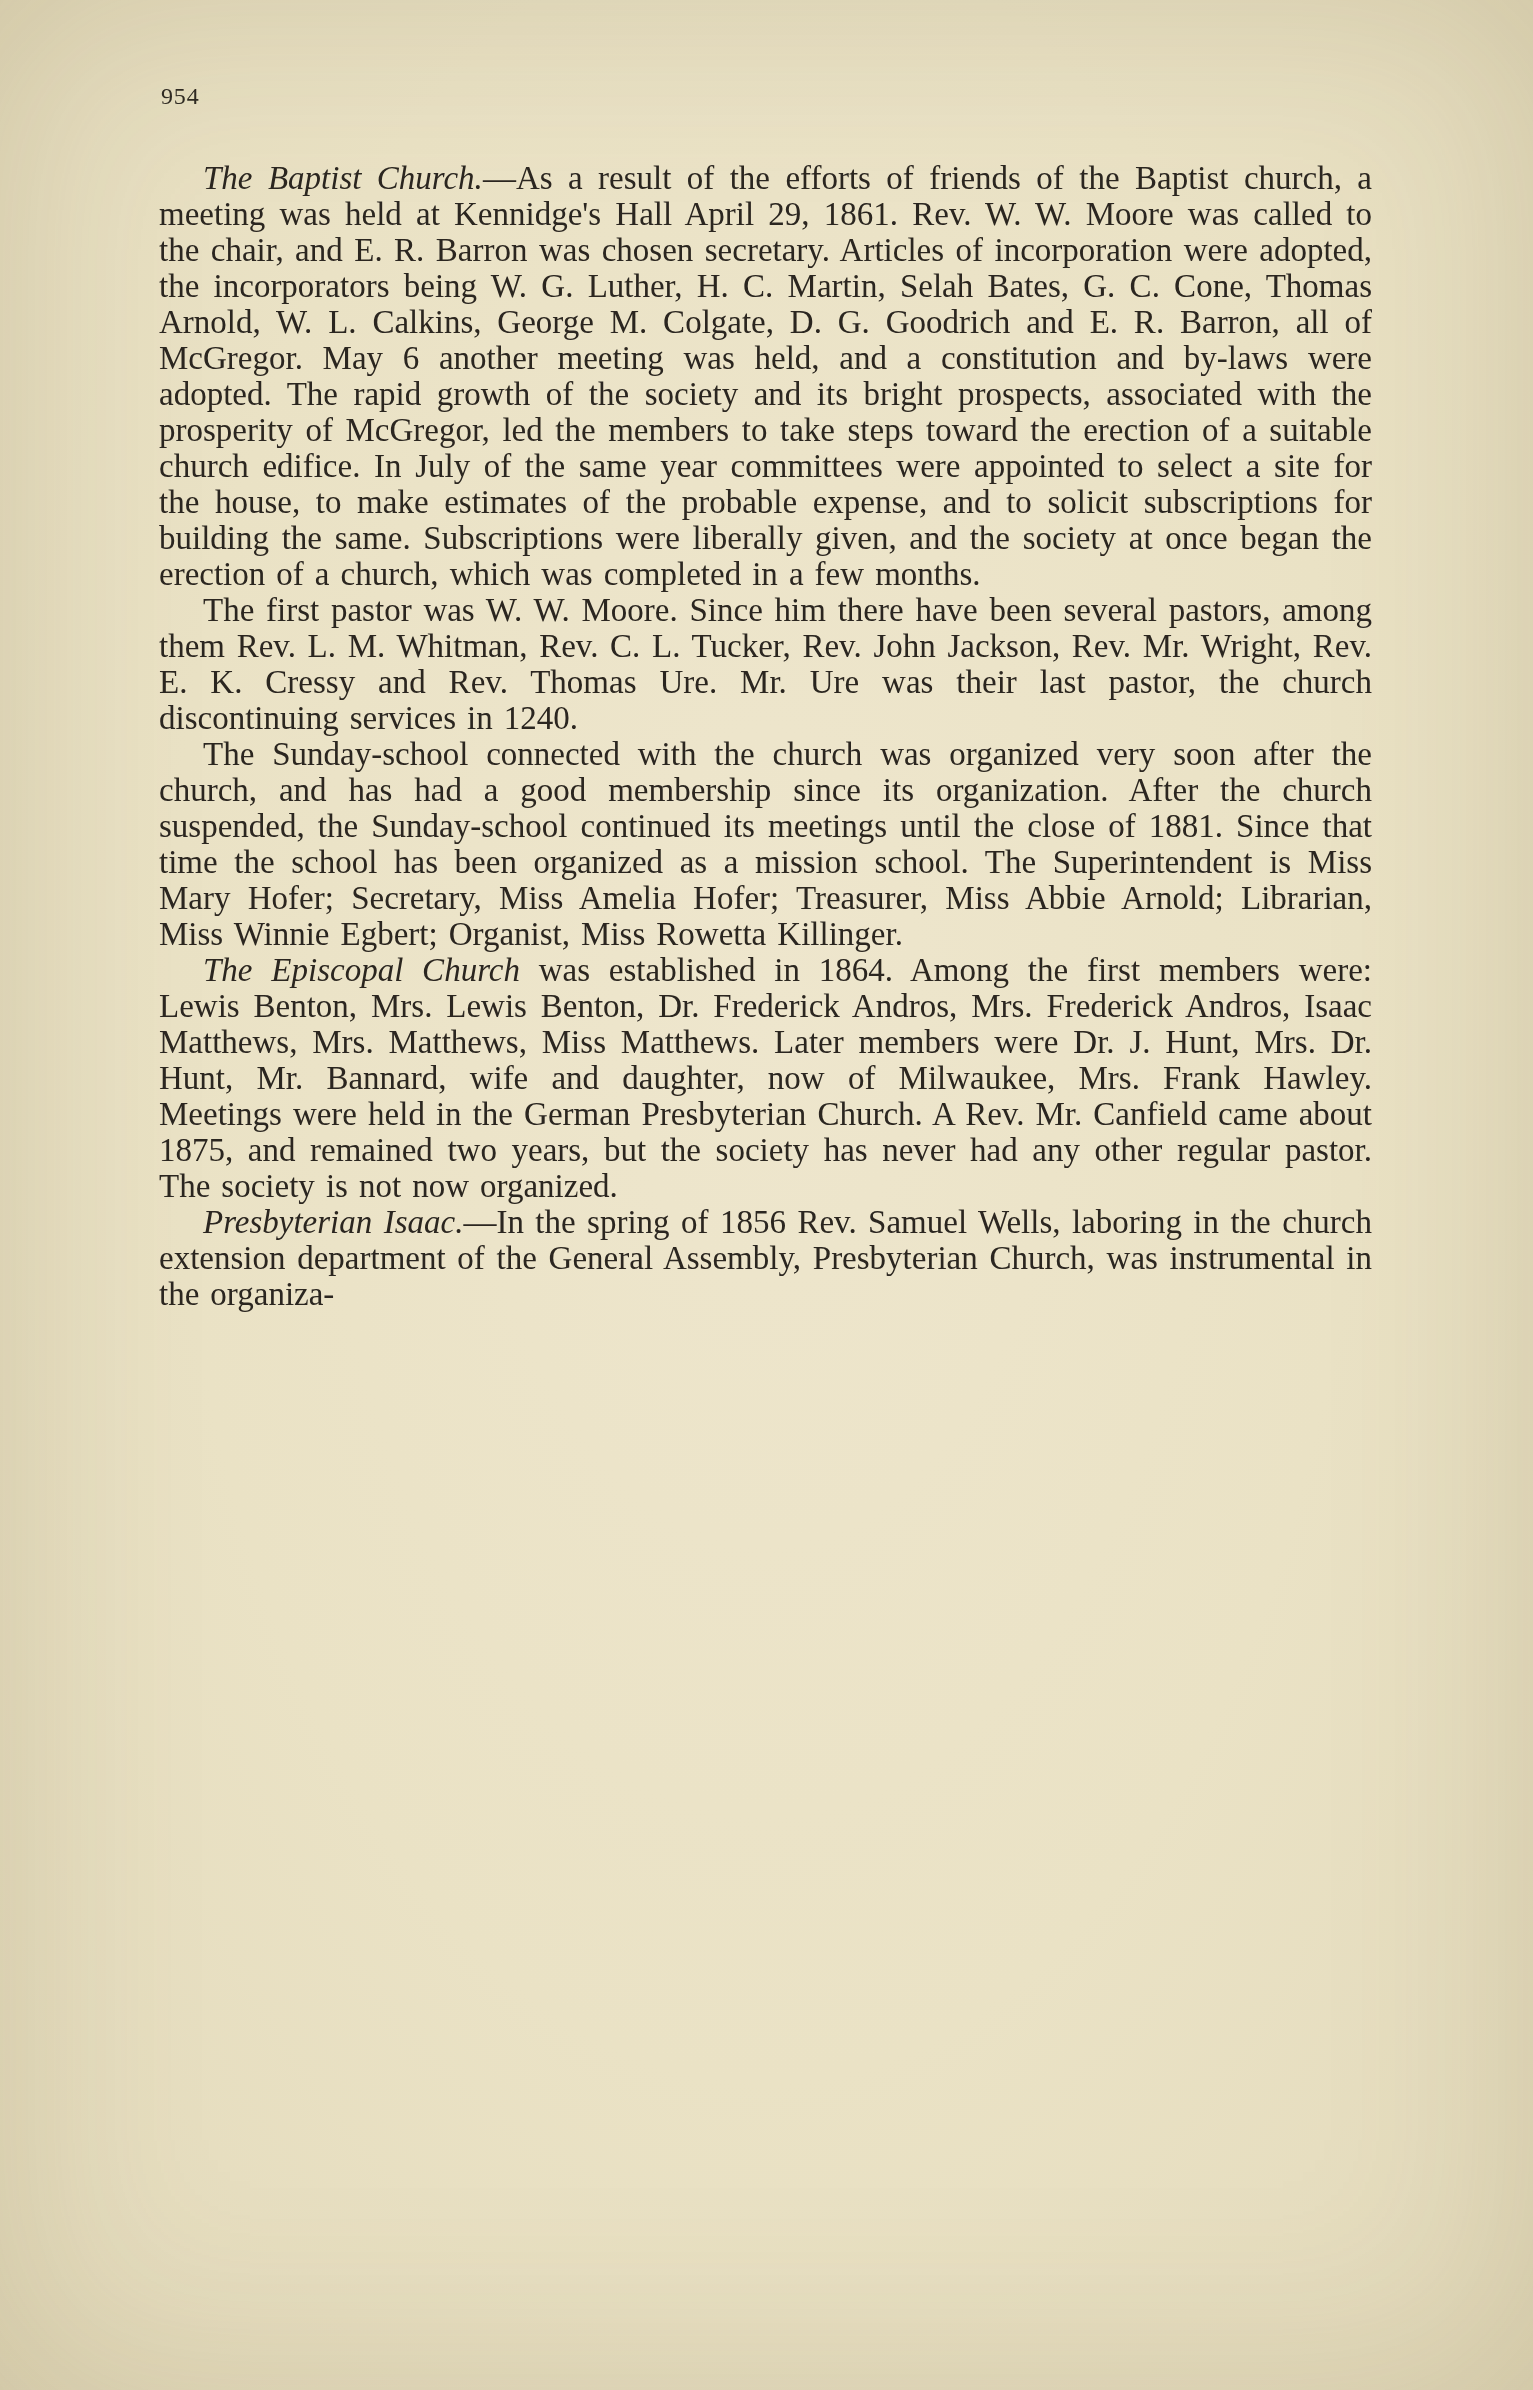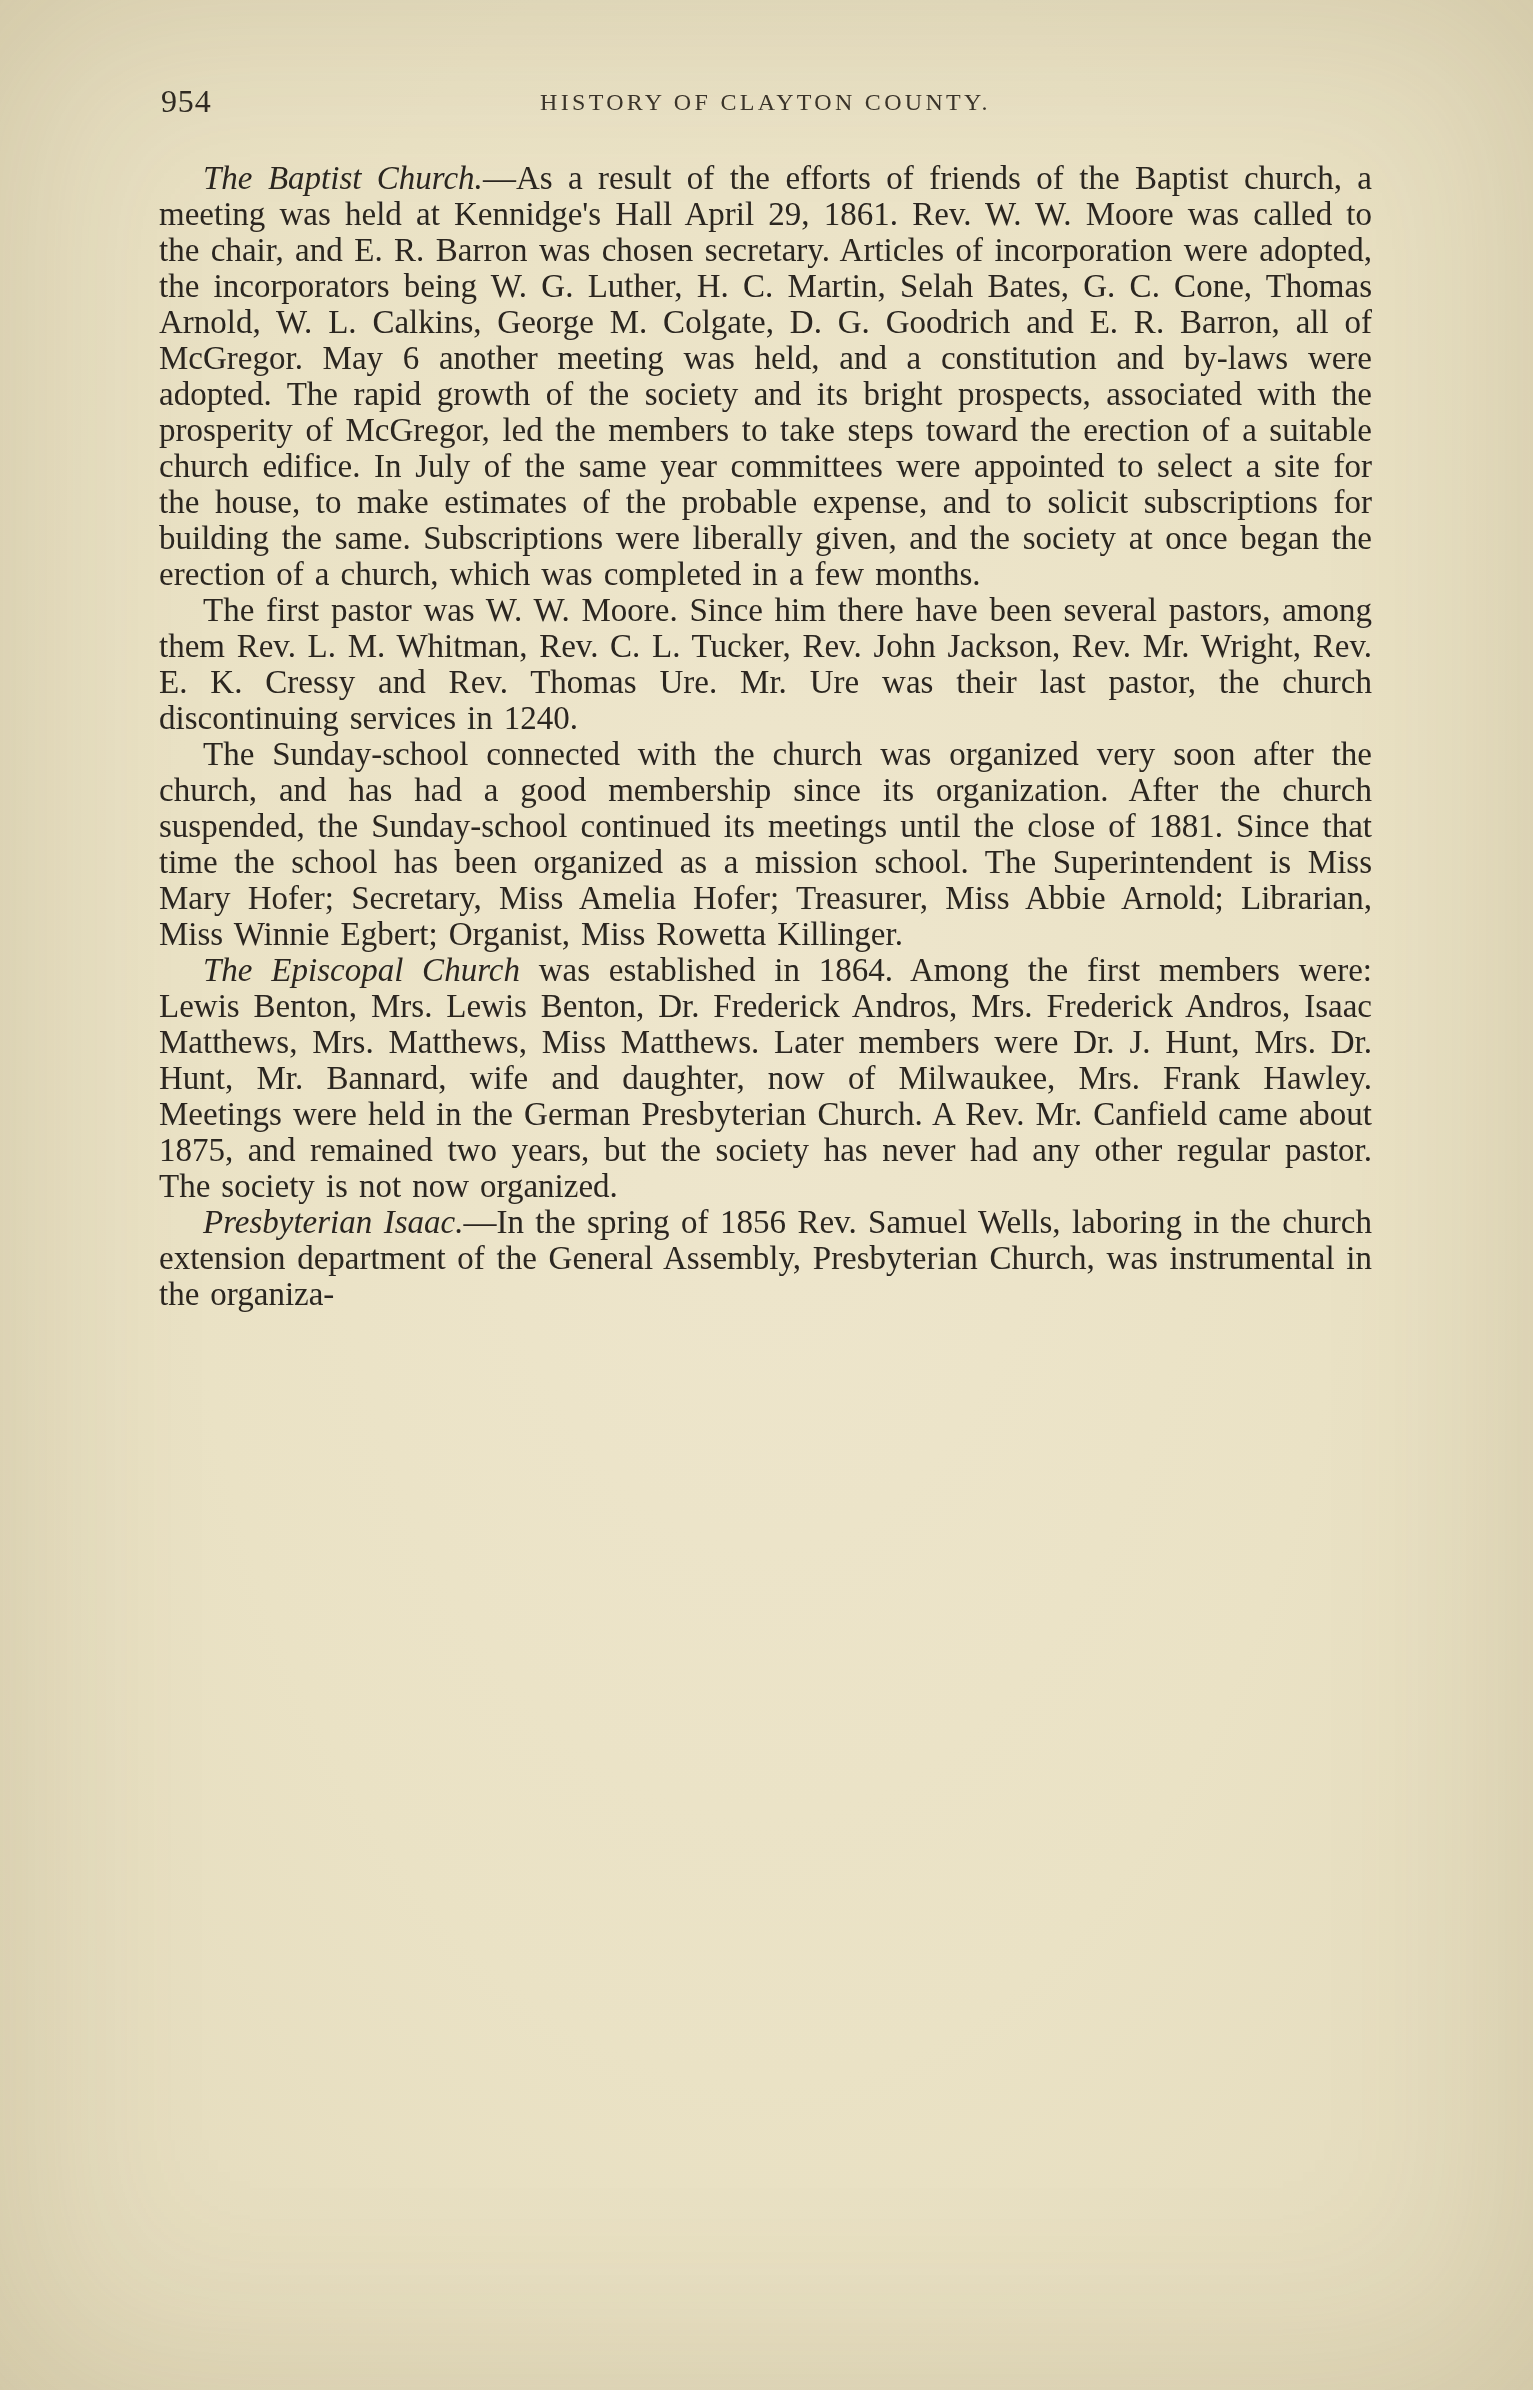--- a/index.html
+++ b/index.html
@@ -22,21 +22,21 @@
   }
   .header {
     position: relative;
     height: 45px;
     margin-bottom: 32px;
   }
   .page-number {
     position: absolute;
     left: 1.9px;
     top: 0;
-    font-size: 32px;
+    font-size: 24px;
     letter-spacing: 0.9px;
     color: #2f2a22;
   }
   .running-title {
     display: block;
     text-align: center;
     font-size: 24px;
     letter-spacing: 3.3px;
     padding-top: 5.7px;
     color: #3a342a;
@@ -55,21 +55,20 @@
     font-style: italic;
   }
 </style>
 </head>
 <body>
 
 <div class="page">
 
   <div class="header">
     <span class="page-number">954</span>
-    <span class="running-title">HISTORY OF CLAYTON COUNTY.</span>
   </div>
 
   <div class="body-text">
 
     <p class="para"><span class="lead">The Baptist Church.</span><span>—As a result of the efforts of friends of the Baptist church, a meeting was held at Kennidge's Hall April 29, 1861. Rev. W. W. Moore was called to the chair, and E. R. Barron was chosen secretary. Articles of incorporation were adopted, the incorporators being W. G. Luther, H. C. Martin, Selah Bates, G. C. Cone, Thomas Arnold, W. L. Calkins, George M. Colgate, D. G. Goodrich and E. R. Barron, all of McGregor. May 6 another meeting was held, and a constitution and by-laws were adopted. The rapid growth of the society and its bright prospects, associated with the prosperity of McGregor, led the members to take steps toward the erection of a suitable church edifice. In July of the same year committees were appointed to select a site for the house, to make estimates of the probable expense, and to solicit subscriptions for building the same. Subscriptions were liberally given, and the society at once began the erection of a church, which was completed in a few months.</span></p>
 
     <p class="para"><span class="lead"></span><span>The first pastor was W. W. Moore. Since him there have been several pastors, among them Rev. L. M. Whitman, Rev. C. L. Tucker, Rev. John Jackson, Rev. Mr. Wright, Rev. E. K. Cressy and Rev. Thomas Ure. Mr. Ure was their last pastor, the church discontinuing services in 1240.</span></p>
 
     <p class="para"><span class="lead"></span><span>The Sunday-school connected with the church was organized very soon after the church, and has had a good membership since its organization. After the church suspended, the Sunday-school continued its meetings until the close of 1881. Since that time the school has been organized as a mission school. The Superintendent is Miss Mary Hofer; Secretary, Miss Amelia Hofer; Treasurer, Miss Abbie Arnold; Librarian, Miss Winnie Egbert; Organist, Miss Rowetta Killinger.</span></p>
 

